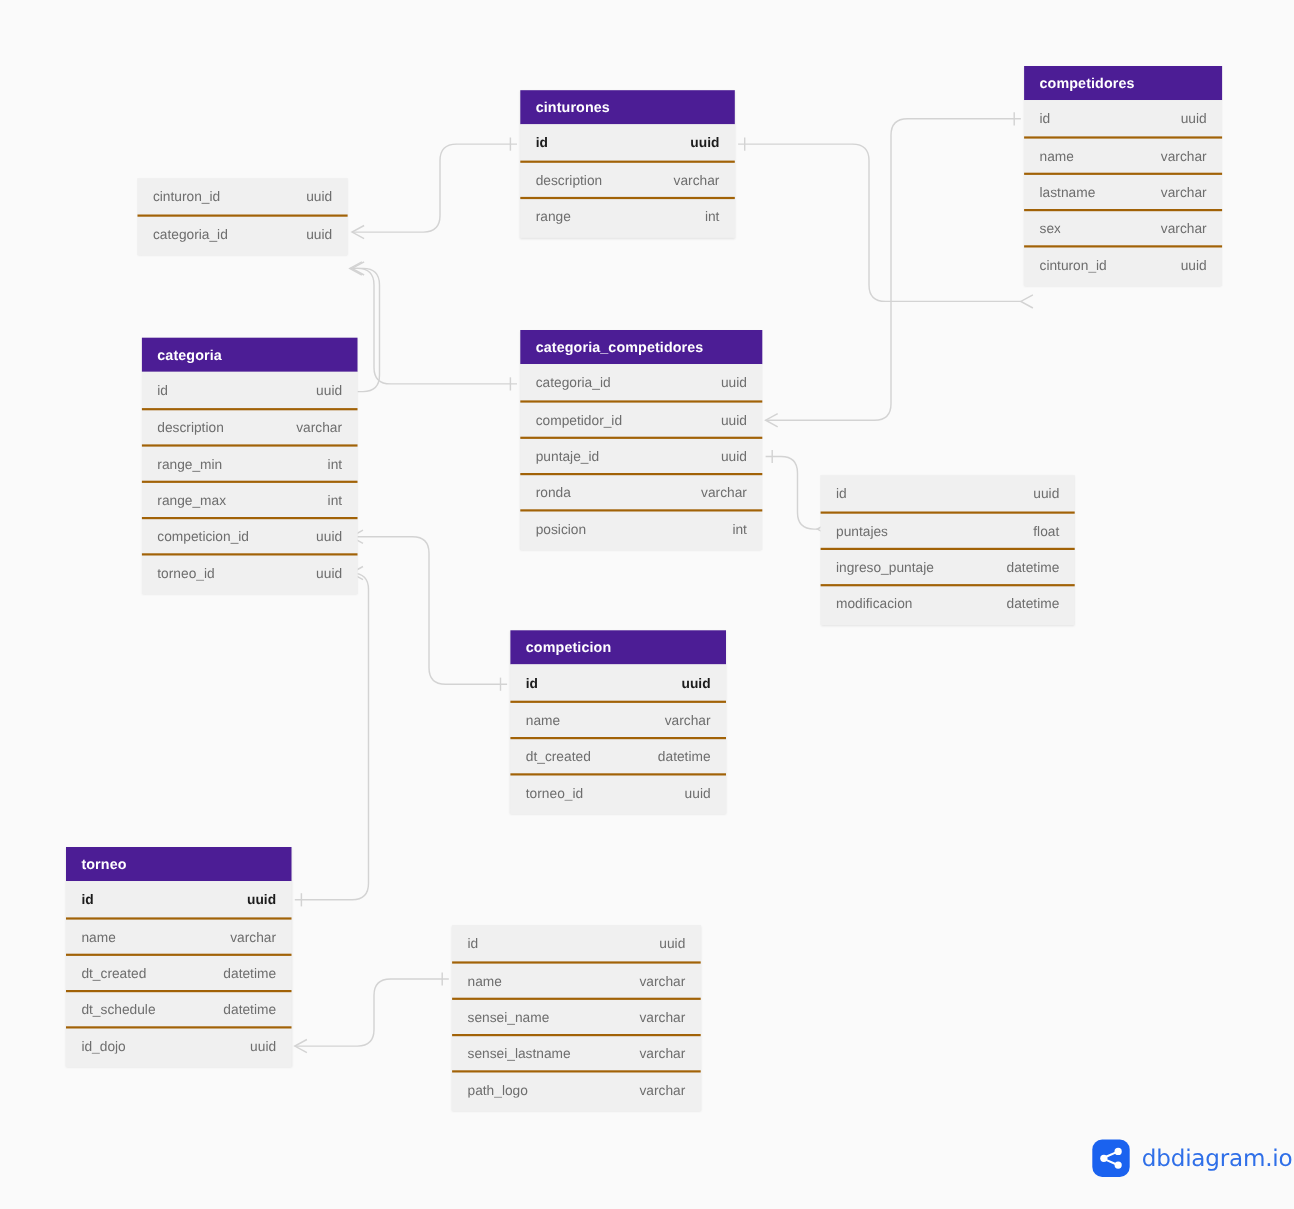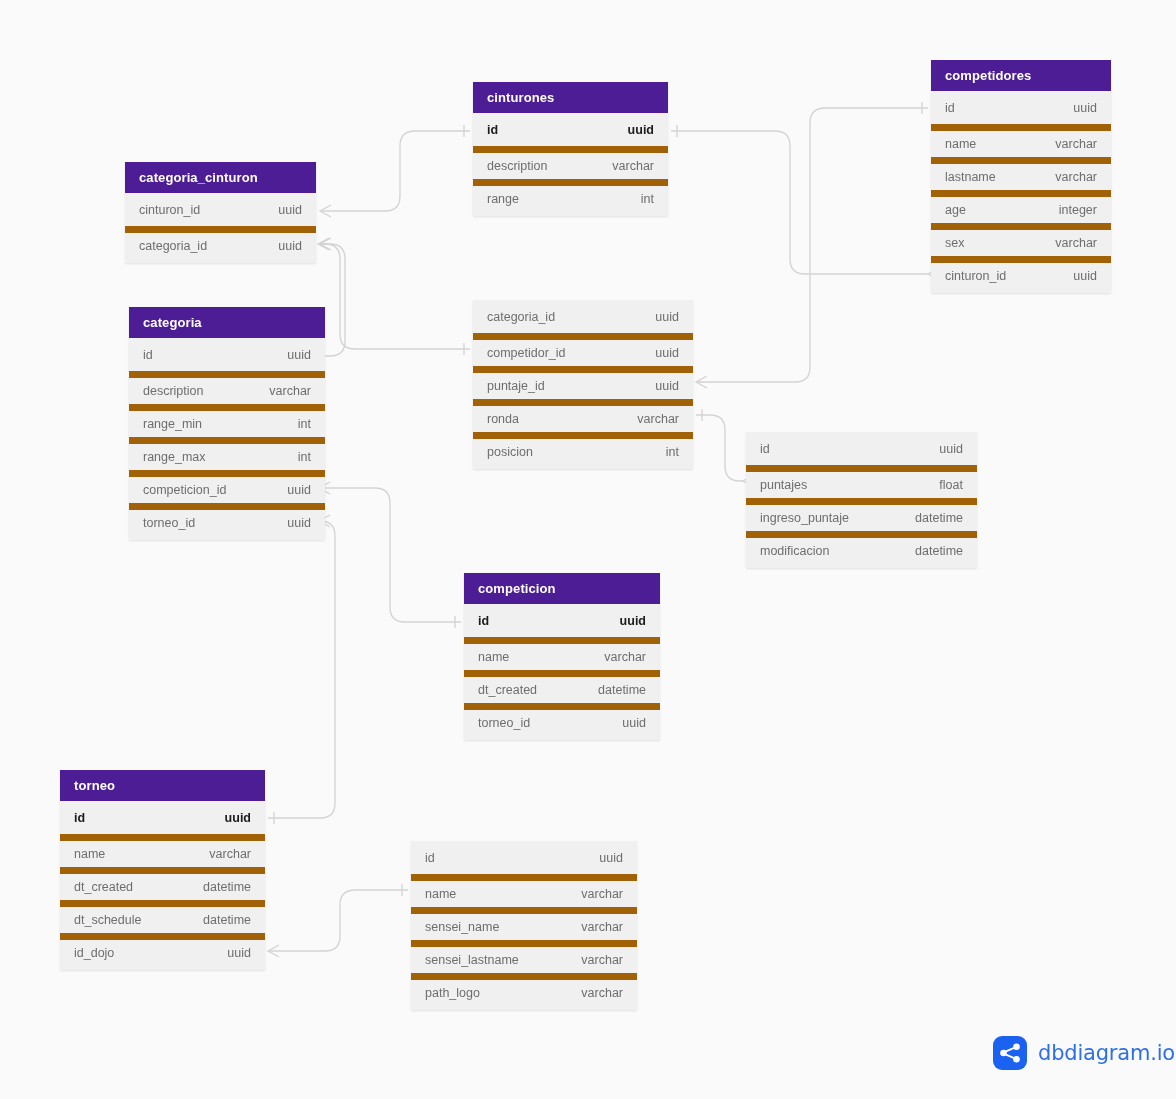--- a/index.html
+++ b/index.html
@@ -44,21 +44,21 @@
   .field-row {
     display: flex;
     align-items: center;
     justify-content: space-between;
     height: 33px;
     padding: 0 14px;
     box-sizing: border-box;
     font-size: 12.5px;
     color: #6e6e6e;
     background: #f0f0f0;
-    border-top: 7px solid #a16207;
+    border-top: 2px solid #a16207;
     white-space: nowrap;
   }
   .field-row.first { border-top: none; justify-content: space-between; }
   .field-row.pk { color: #1c1c1c; font-weight: bold; }
   .field-name { overflow: hidden; text-overflow: ellipsis; }
   .field-type { margin-left: 18px; }
   .table-foot {
     height: 4px;
     background: #f0f0f0;
   }
@@ -200,35 +200,30 @@
         </div>
         <div class="field-row">
           <span class="field-name">name</span>
           <span class="field-type">varchar</span>
         </div>
         <div class="field-row">
           <span class="field-name">lastname</span>
           <span class="field-type">varchar</span>
         </div>
         <div class="field-row">
-          <span class="field-name">age</span>
-          <span class="field-type">integer</span>
-        </div>
-        <div class="field-row">
           <span class="field-name">sex</span>
           <span class="field-type">varchar</span>
         </div>
         <div class="field-row">
           <span class="field-name">cinturon_id</span>
           <span class="field-type">uuid</span>
         </div>
         <div class="table-foot"></div>
       </div>
       <div class="table-node" style="left: 125px; top: 162px; width: 191px;">
-        <div class="table-header">categoria_cinturon</div>
         <div class="field-row first">
           <span class="field-name">cinturon_id</span>
           <span class="field-type">uuid</span>
         </div>
         <div class="field-row">
           <span class="field-name">categoria_id</span>
           <span class="field-type">uuid</span>
         </div>
         <div class="table-foot"></div>
       </div>
@@ -254,20 +249,21 @@
           <span class="field-name">competicion_id</span>
           <span class="field-type">uuid</span>
         </div>
         <div class="field-row">
           <span class="field-name">torneo_id</span>
           <span class="field-type">uuid</span>
         </div>
         <div class="table-foot"></div>
       </div>
       <div class="table-node" style="left: 473px; top: 300px; width: 220px;">
+        <div class="table-header">categoria_competidores</div>
         <div class="field-row first">
           <span class="field-name">categoria_id</span>
           <span class="field-type">uuid</span>
         </div>
         <div class="field-row">
           <span class="field-name">competidor_id</span>
           <span class="field-type">uuid</span>
         </div>
         <div class="field-row">
           <span class="field-name">puntaje_id</span>

